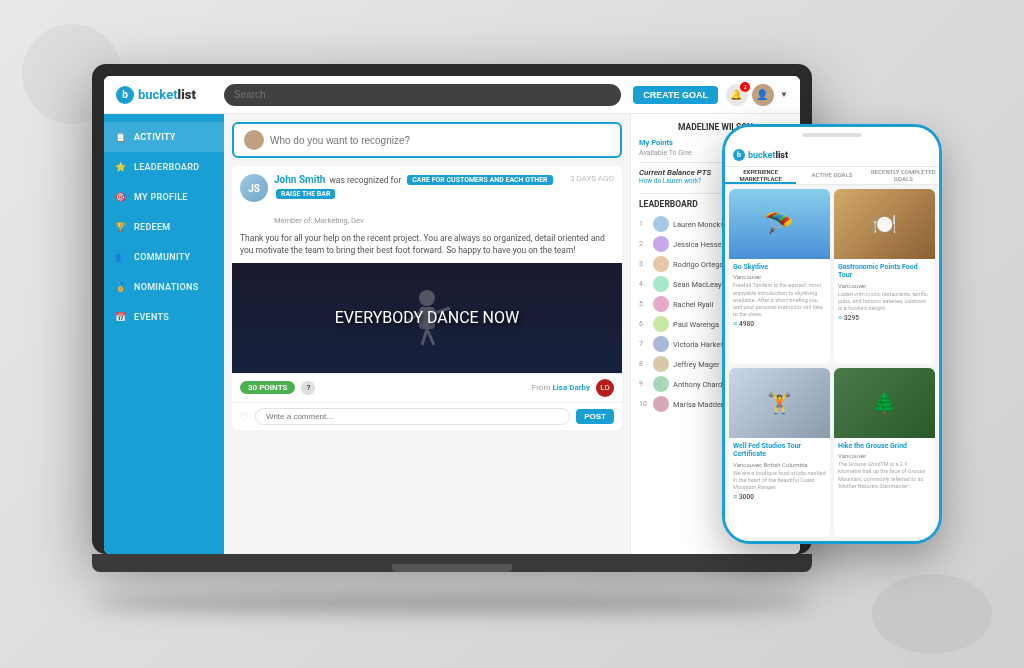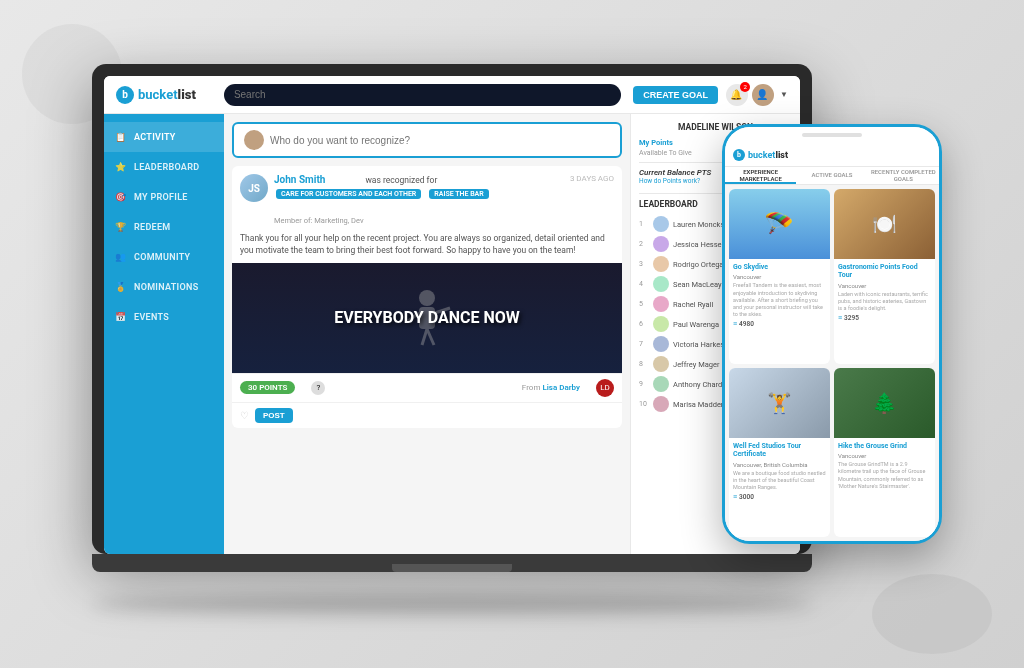--- a/index.html
+++ b/index.html
@@ -108,21 +108,21 @@
     .logo-text {
       font-size: 13px;
       font-weight: 700;
       color: #333;
     }
     .logo-text span { color: #1a9fd4; }
 
     .search-bar {
       flex: 1;
       height: 22px;
-      background: #0f172a;
+      background: #404040;
       border-radius: 11px;
       margin: 0 12px;
       border: none;
       padding: 4px 10px;
       font-size: 10px;
       color: #999;
     }
 
     .create-goal-btn {
       background: #1a9fd4;
@@ -335,31 +335,31 @@
       display: flex;
       align-items: center;
       justify-content: center;
       position: relative;
       overflow: hidden;
     }
 
     .dance-now-text {
       color: white;
       font-size: 16px;
-      font-weight: 700;
+      font-weight: 400;
       text-transform: uppercase;
       text-shadow: 2px 2px 4px rgba(0,0,0,0.8);
       z-index: 2;
     }
 
     .post-footer {
       display: flex;
       align-items: center;
       padding: 5px 8px;
-      gap: 16px;
+      gap: 6px;
       border-top: 1px solid #f0f0f0;
       justify-content: space-between;
     }
 
     .points-badge {
       background: #4caf50;
       color: white;
       font-size: 8px;
       padding: 2px 8px;
       border-radius: 10px;
@@ -820,21 +820,21 @@
                 <div class="recognition-avatar"></div>
                 <input type="text" style="border: none; outline: none; font-size: 10px; color: rgb(153, 153, 153); flex: 1 1 0%;" placeholder="Who do you want to recognize?">
               </div>
 
               <div class="feed-post">
                 <div class="post-header">
                   <div class="post-avatar">JS</div>
                   <div class="post-info">
                     <div style="display:flex;align-items:center;gap:4px;flex-wrap:wrap;">
                       <span class="post-name">John Smith</span>
-                      <span style="font-size:8.5px;color:#555;margin-left:36px;">was recognized for</span>
+                      <span style="font-size:8.5px;color:#555;">was recognized for</span>
                       <span class="badge-tag">CARE FOR CUSTOMERS AND EACH OTHER</span>
                       <span class="badge-tag">RAISE THE BAR</span>
                     </div>
                     <div class="post-meta">Member of: Marketing, Dev</div>
                   </div>
                   <span class="post-timestamp">3 DAYS AGO</span>
                 </div>
                 <div class="post-body">Thank you for all your help on the recent project. You are always so organized, detail oriented and you motivate the team to bring their best foot forward. So happy to have you on the team!</div>
                 <div class="post-image">
                   <div style="position:absolute;top:0;left:0;right:0;bottom:0;background:linear-gradient(180deg,#1a1a2e 0%,#16213e 100%);display:flex;align-items:center;justify-content:center;">
@@ -853,33 +853,34 @@
                   <span class="points-badge">30 POINTS</span>
                   <span style="background:#ddd;border-radius:50%;width:14px;height:14px;display:flex;align-items:center;justify-content:center;font-size:8px;">?</span>
                   <span class="from-text">
                     <span>From</span>
                     <span class="from-name">Lisa Darby</span>
                   </span>
                   <div class="from-avatar">LD</div>
                 </div>
                 <div class="comment-bar">
                   <span class="heart-icon">♡</span>
+                  <input class="comment-input" type="text" placeholder="Write a comment..." style="">
                   <button class="post-btn">POST</button>
                 </div>
               </div>
             </div>
 
             <div class="right-panel">
               <div class="user-name-header">MADELINE WILSON</div>
               <div class="points-section">
                 <div class="points-label">My Points</div>
                 <div class="points-sub">Available To Give</div>
                 <hr class="divider">
                 <div class="points-value">Current Balance PTS</div>
-                <div class="points-help">How do Points work?</div>
+                <div class="points-help">How do Lauren work?</div>
               </div>
               <hr class="divider">
               <div class="leaderboard-title">LEADERBOARD</div>
               <div id="leaderboard-list">
                   <div class="leaderboard-item">
       <span class="leaderboard-rank">1</span>
       <div class="leaderboard-avatar" style="background:#a8c8e8;"></div>
       <span class="leaderboard-name">Lauren Moncks</span>
     </div>
                   <div class="leaderboard-item">

